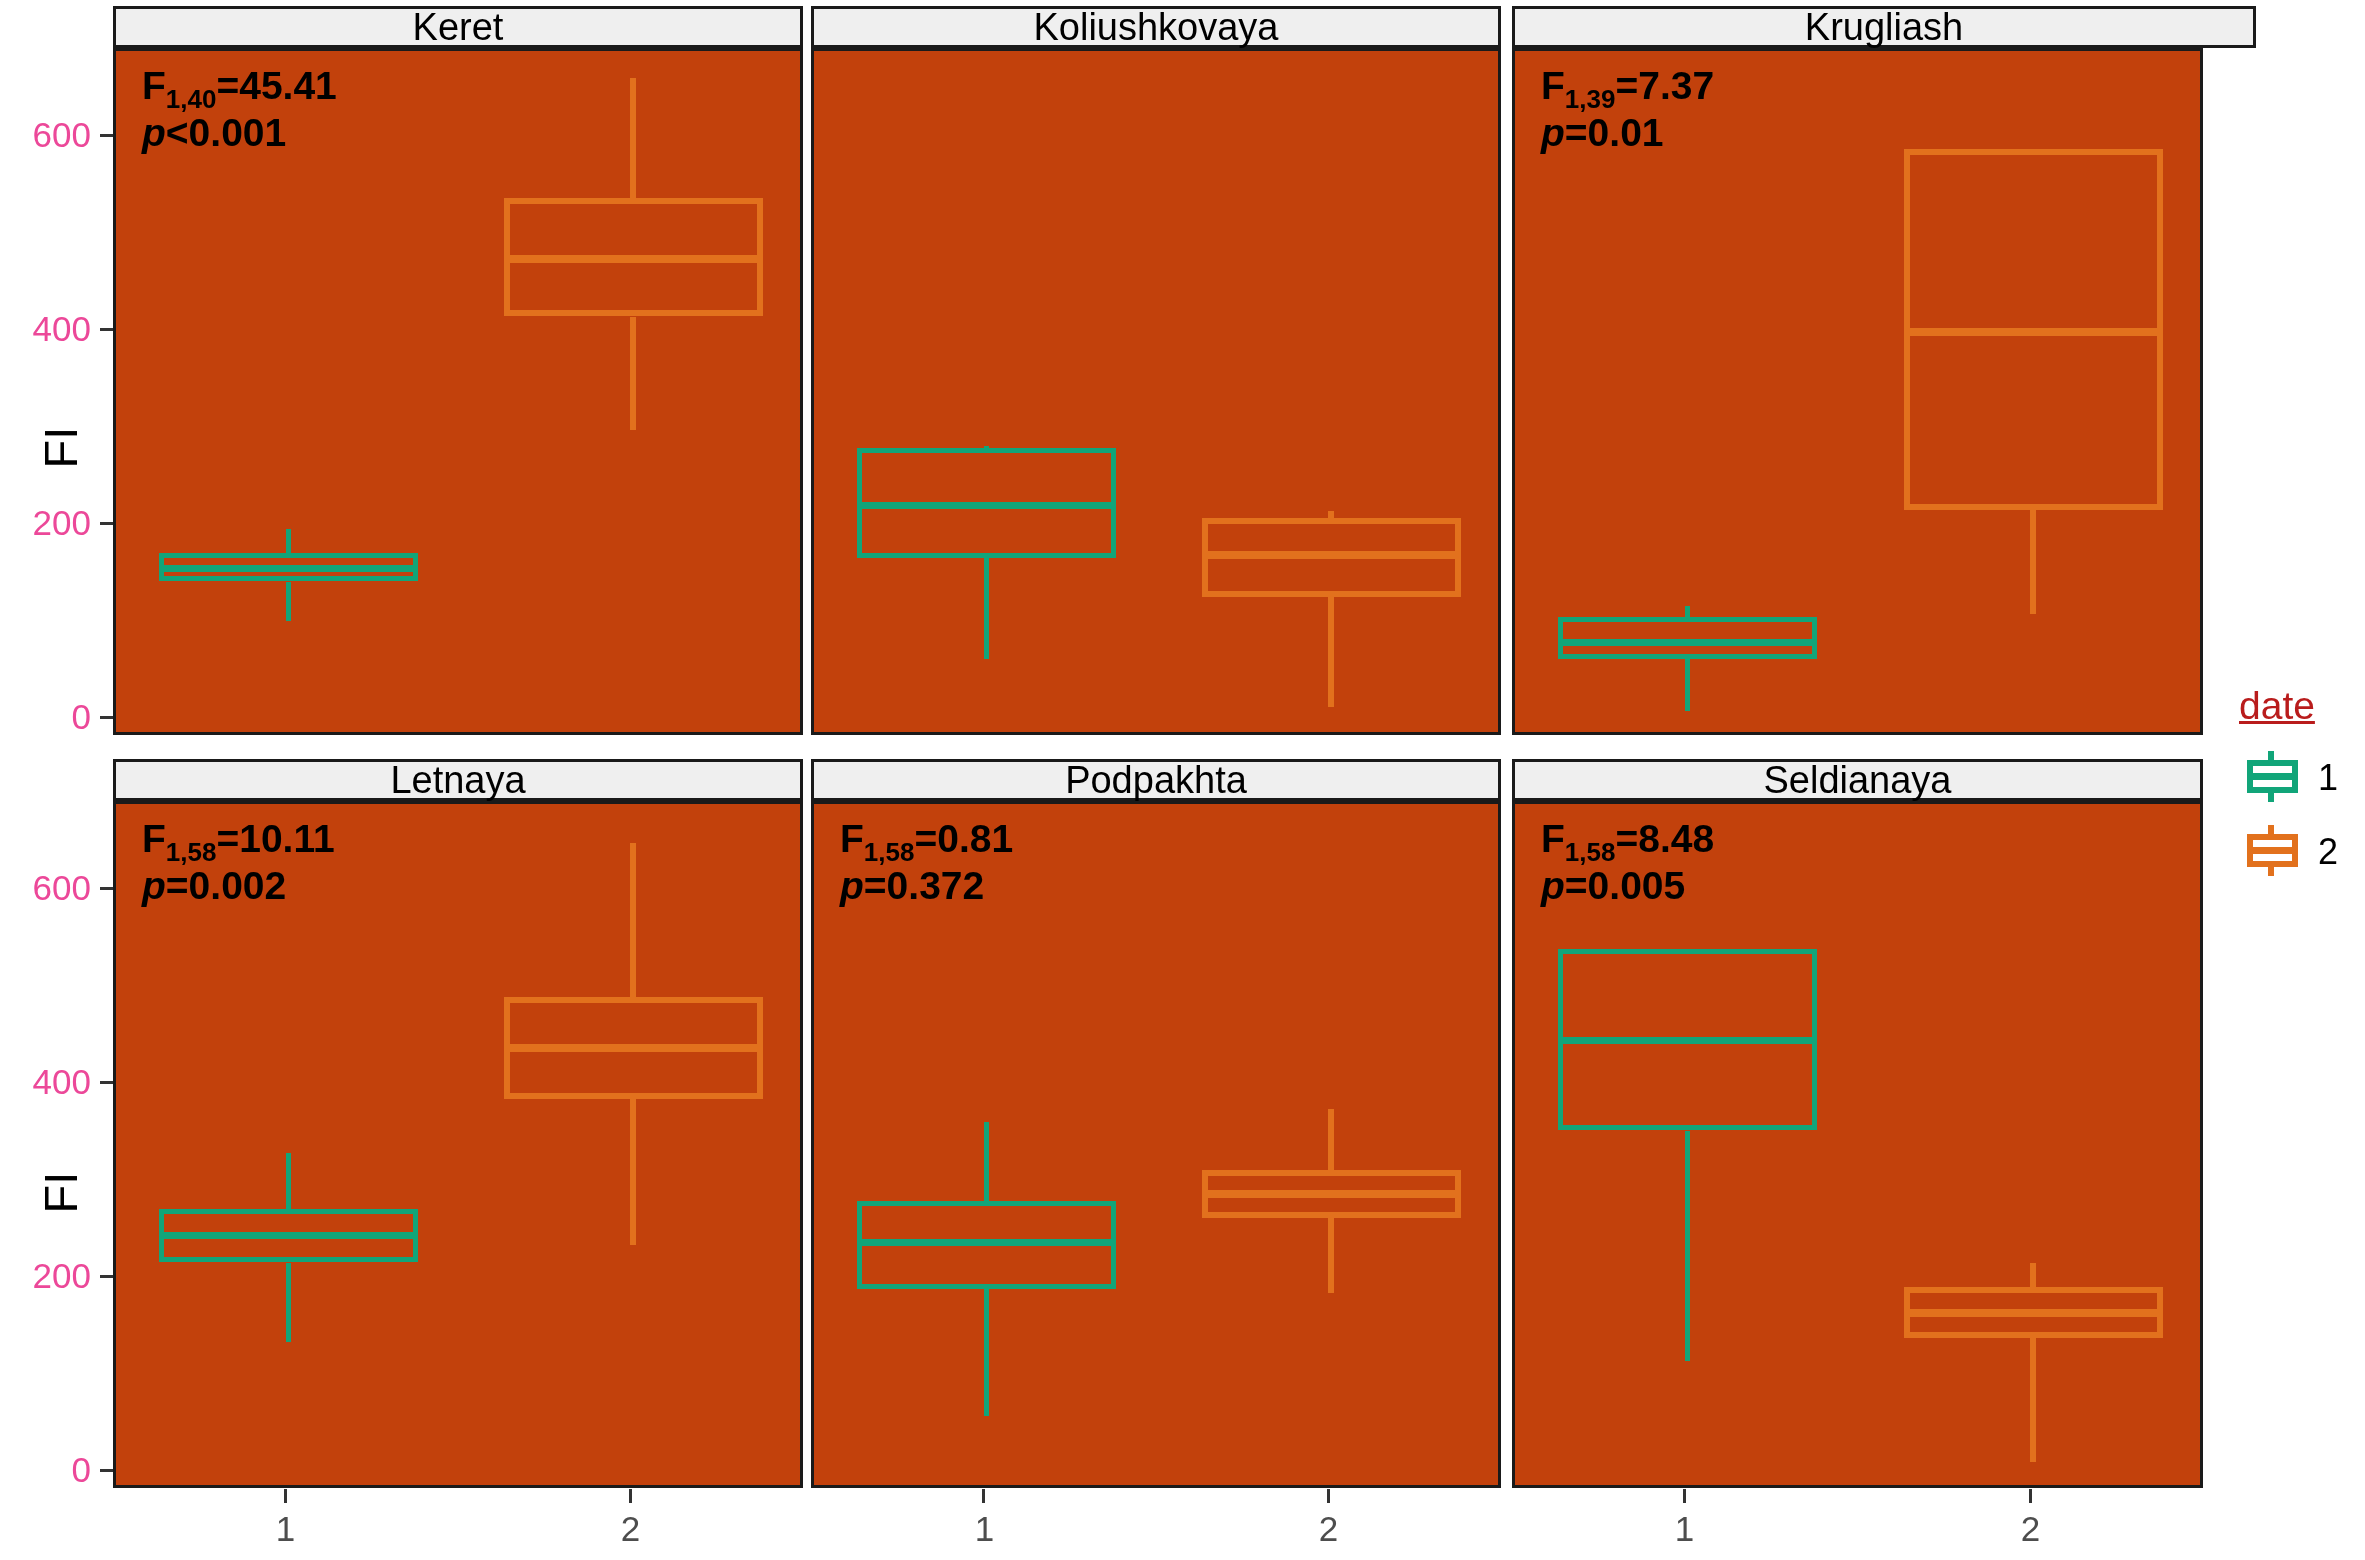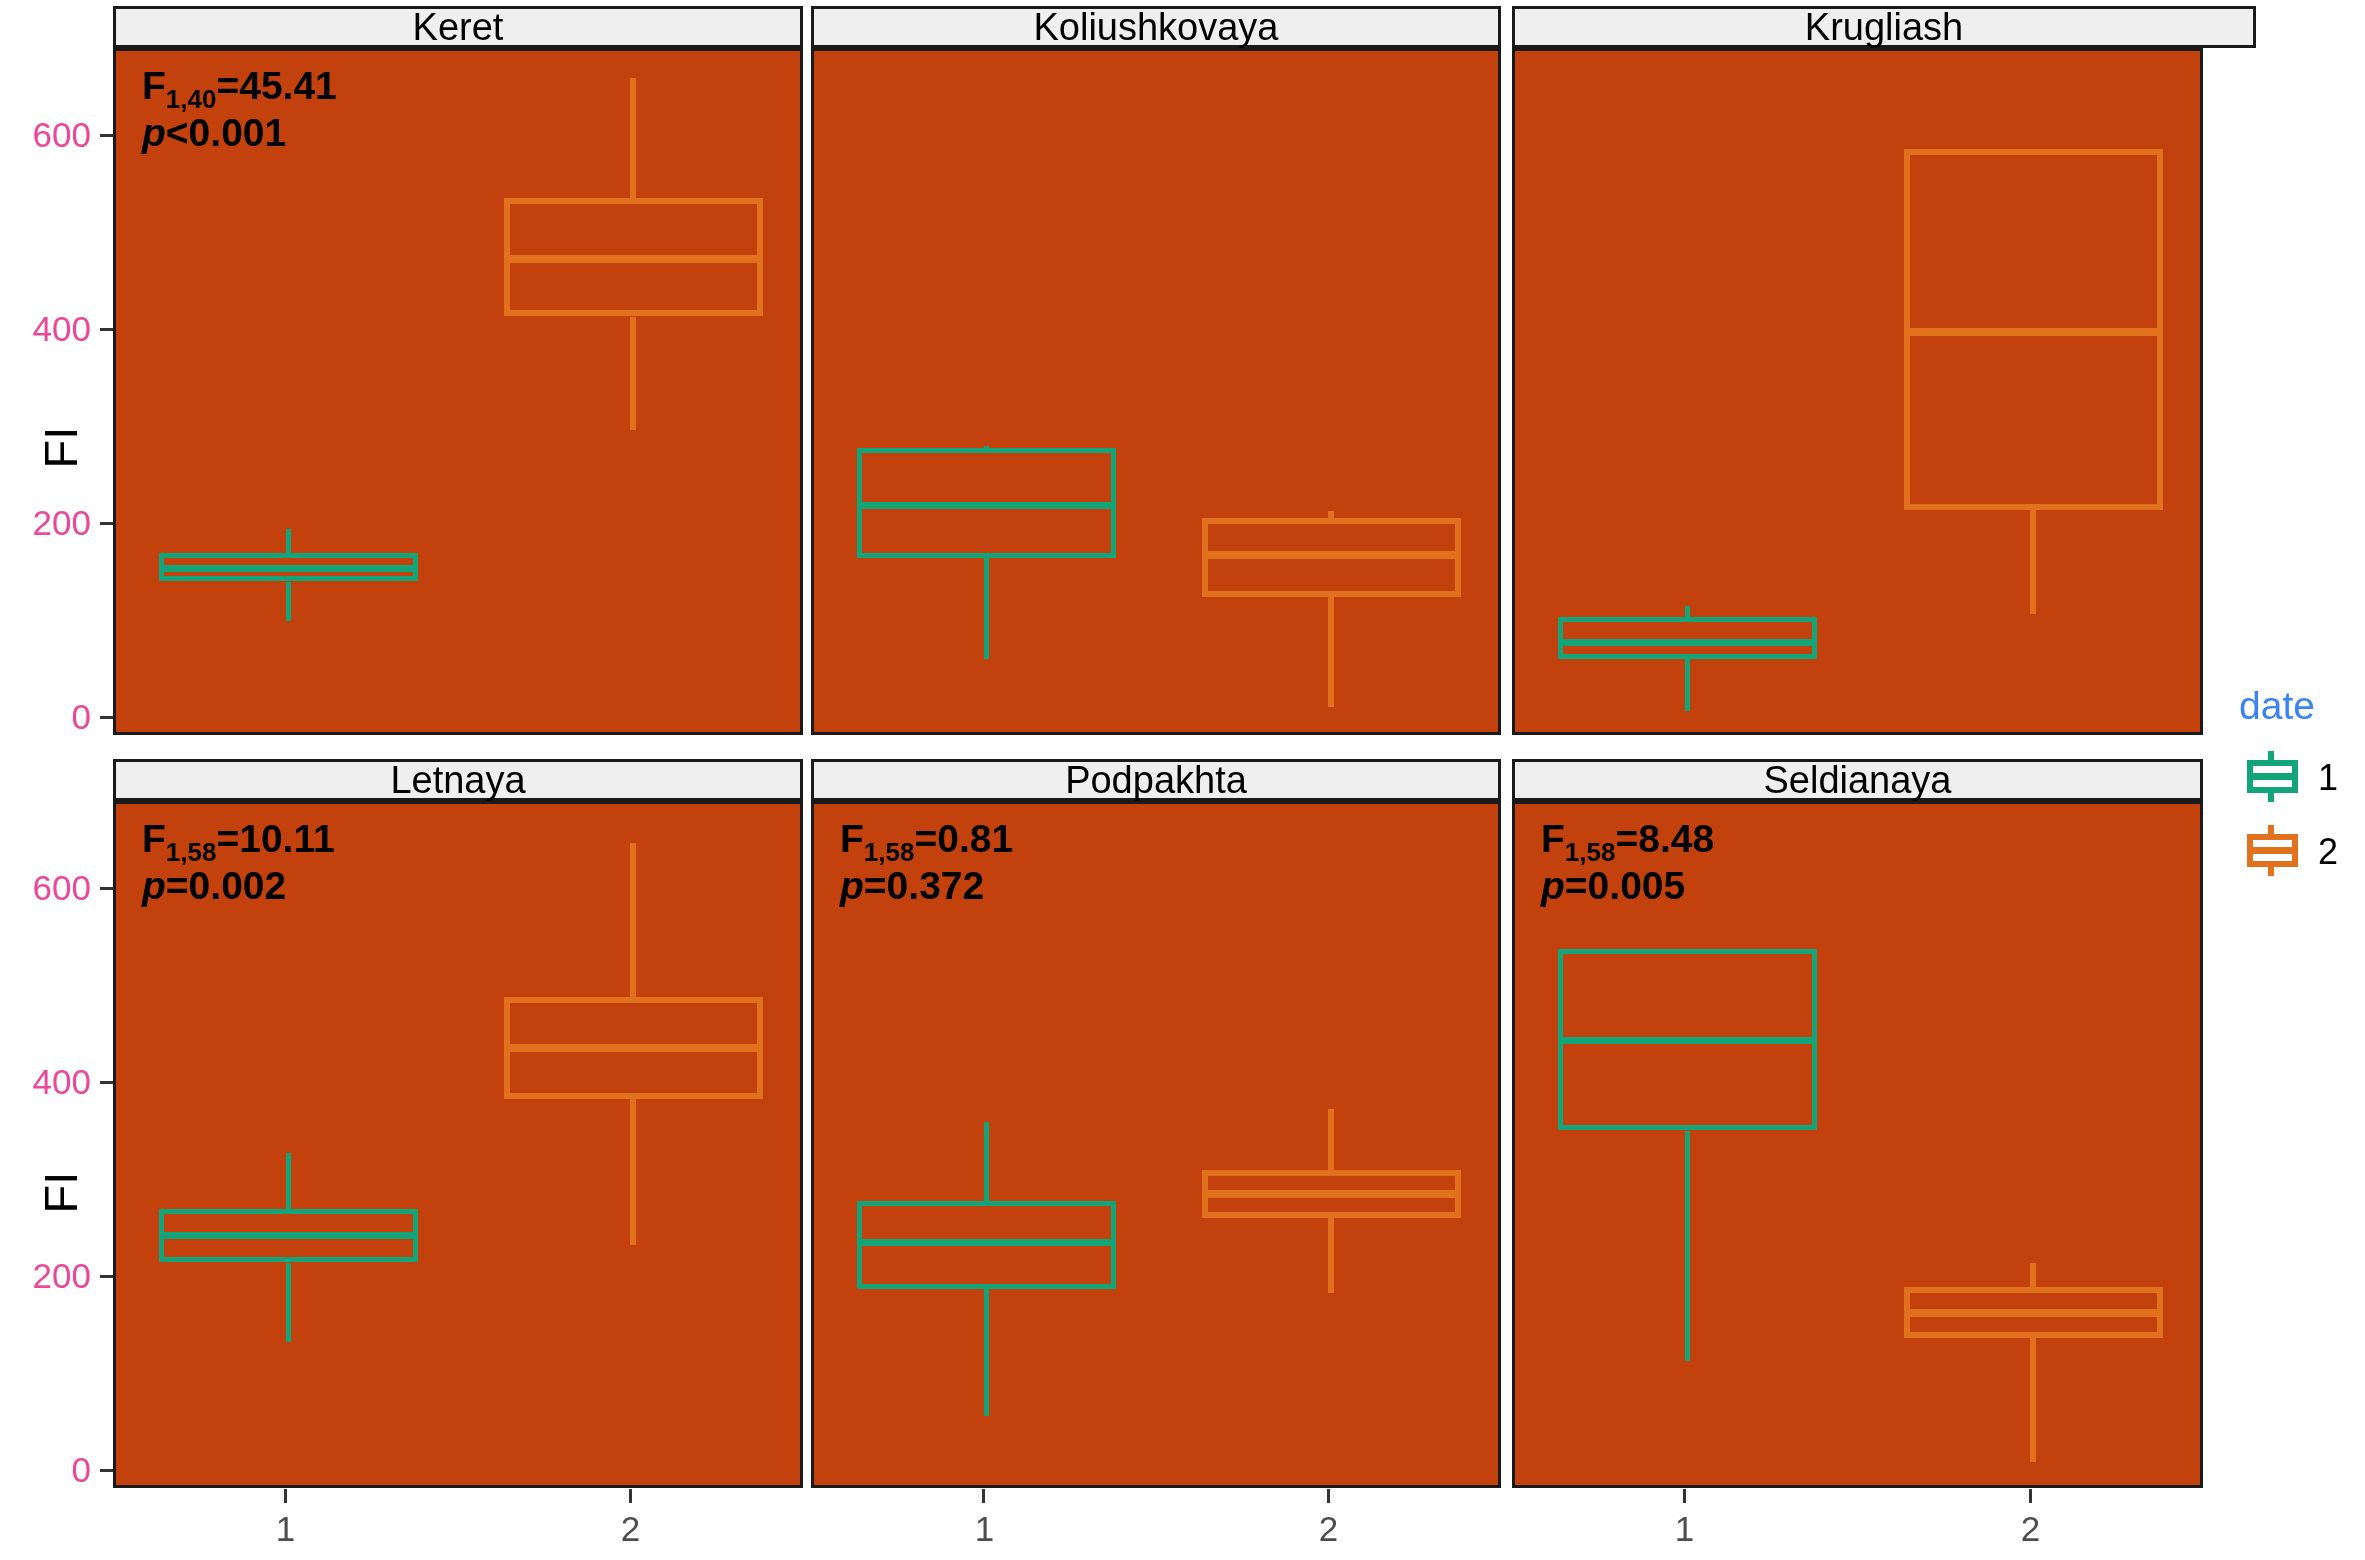--- a/index.html
+++ b/index.html
@@ -43,21 +43,21 @@
   .annot .pline .rest{font-style:normal;}
 
   
   .bp{position:absolute;}
   .bp .box{position:absolute;box-sizing:border-box;background:transparent;}
   .bp .median{position:absolute;}
   .bp .whisk{position:absolute;}
 
   
   .legend{position:absolute;}
-  .legend-title{position:absolute;font-size:39px;color:#3b82f6;font-family:"Liberation Sans",sans-serif;}
+  .legend-title{position:absolute;font-size:39px;color:#b91c1c;font-family:"Liberation Sans",sans-serif;text-decoration:underline;}
   .key{position:absolute;}
   .key .kbox{position:absolute;box-sizing:border-box;}
   .key .kmed{position:absolute;}
   .key .kw{position:absolute;}
   .key-label{position:absolute;font-size:36px;color:#000;font-family:"Liberation Sans",sans-serif;}
 </style>
 </head>
 <body>
 
 <div id="root">
@@ -133,20 +133,21 @@
           <div class="whisk" style="left: 514px; top: 460px; width: 6px; height: 6.8px; background: rgb(226, 113, 29);"></div>
           <div class="whisk" style="left: 514px; top: 545px; width: 6px; height: 111px; background: rgb(226, 113, 29);"></div>
           <div class="box" style="left: 388px; top: 467px; width: 259px; height: 79px; border: 6px solid rgb(226, 113, 29);"></div>
           <div class="median" style="left: 388px; top: 500px; width: 259px; height: 7.6px; background: rgb(226, 113, 29);"></div>
         </div>
       </div>
       <div class="strip" style="left: 1512px; top: 6px; width: 744px; height: 42px;">
         <div class="strip-label">Krugliash</div>
       </div>
       <div class="panel" style="left: 1512px; top: 48px; width: 691px; height: 687px;">
+        <div class="annot"><span>F<span class="sub">1,39</span>=7.37</span><span class="pline">p<span class="rest">=0.01</span></span></div>
         <div class="bp" style="left: 0px; top: 0px; width: 100%; height: 100%;">
           <div class="whisk" style="left: 170px; top: 555px; width: 5.3px; height: 11.6px; background: rgb(17, 165, 121);"></div>
           <div class="whisk" style="left: 170px; top: 608px; width: 5.3px; height: 52px; background: rgb(17, 165, 121);"></div>
           <div class="box" style="left: 43px; top: 566px; width: 259px; height: 42px; border: 5.3px solid rgb(17, 165, 121);"></div>
           <div class="median" style="left: 43px; top: 588px; width: 259px; height: 6.8px; background: rgb(17, 165, 121);"></div>
         </div>
         <div class="bp" style="left: 0px; top: 0px; width: 100%; height: 100%;">
           <div class="whisk" style="left: 515px; top: 459px; width: 6px; height: 104px; background: rgb(226, 113, 29);"></div>
           <div class="box" style="left: 389px; top: 98px; width: 259px; height: 361px; border: 6px solid rgb(226, 113, 29);"></div>
           <div class="median" style="left: 389px; top: 277px; width: 259px; height: 7.6px; background: rgb(226, 113, 29);"></div>

